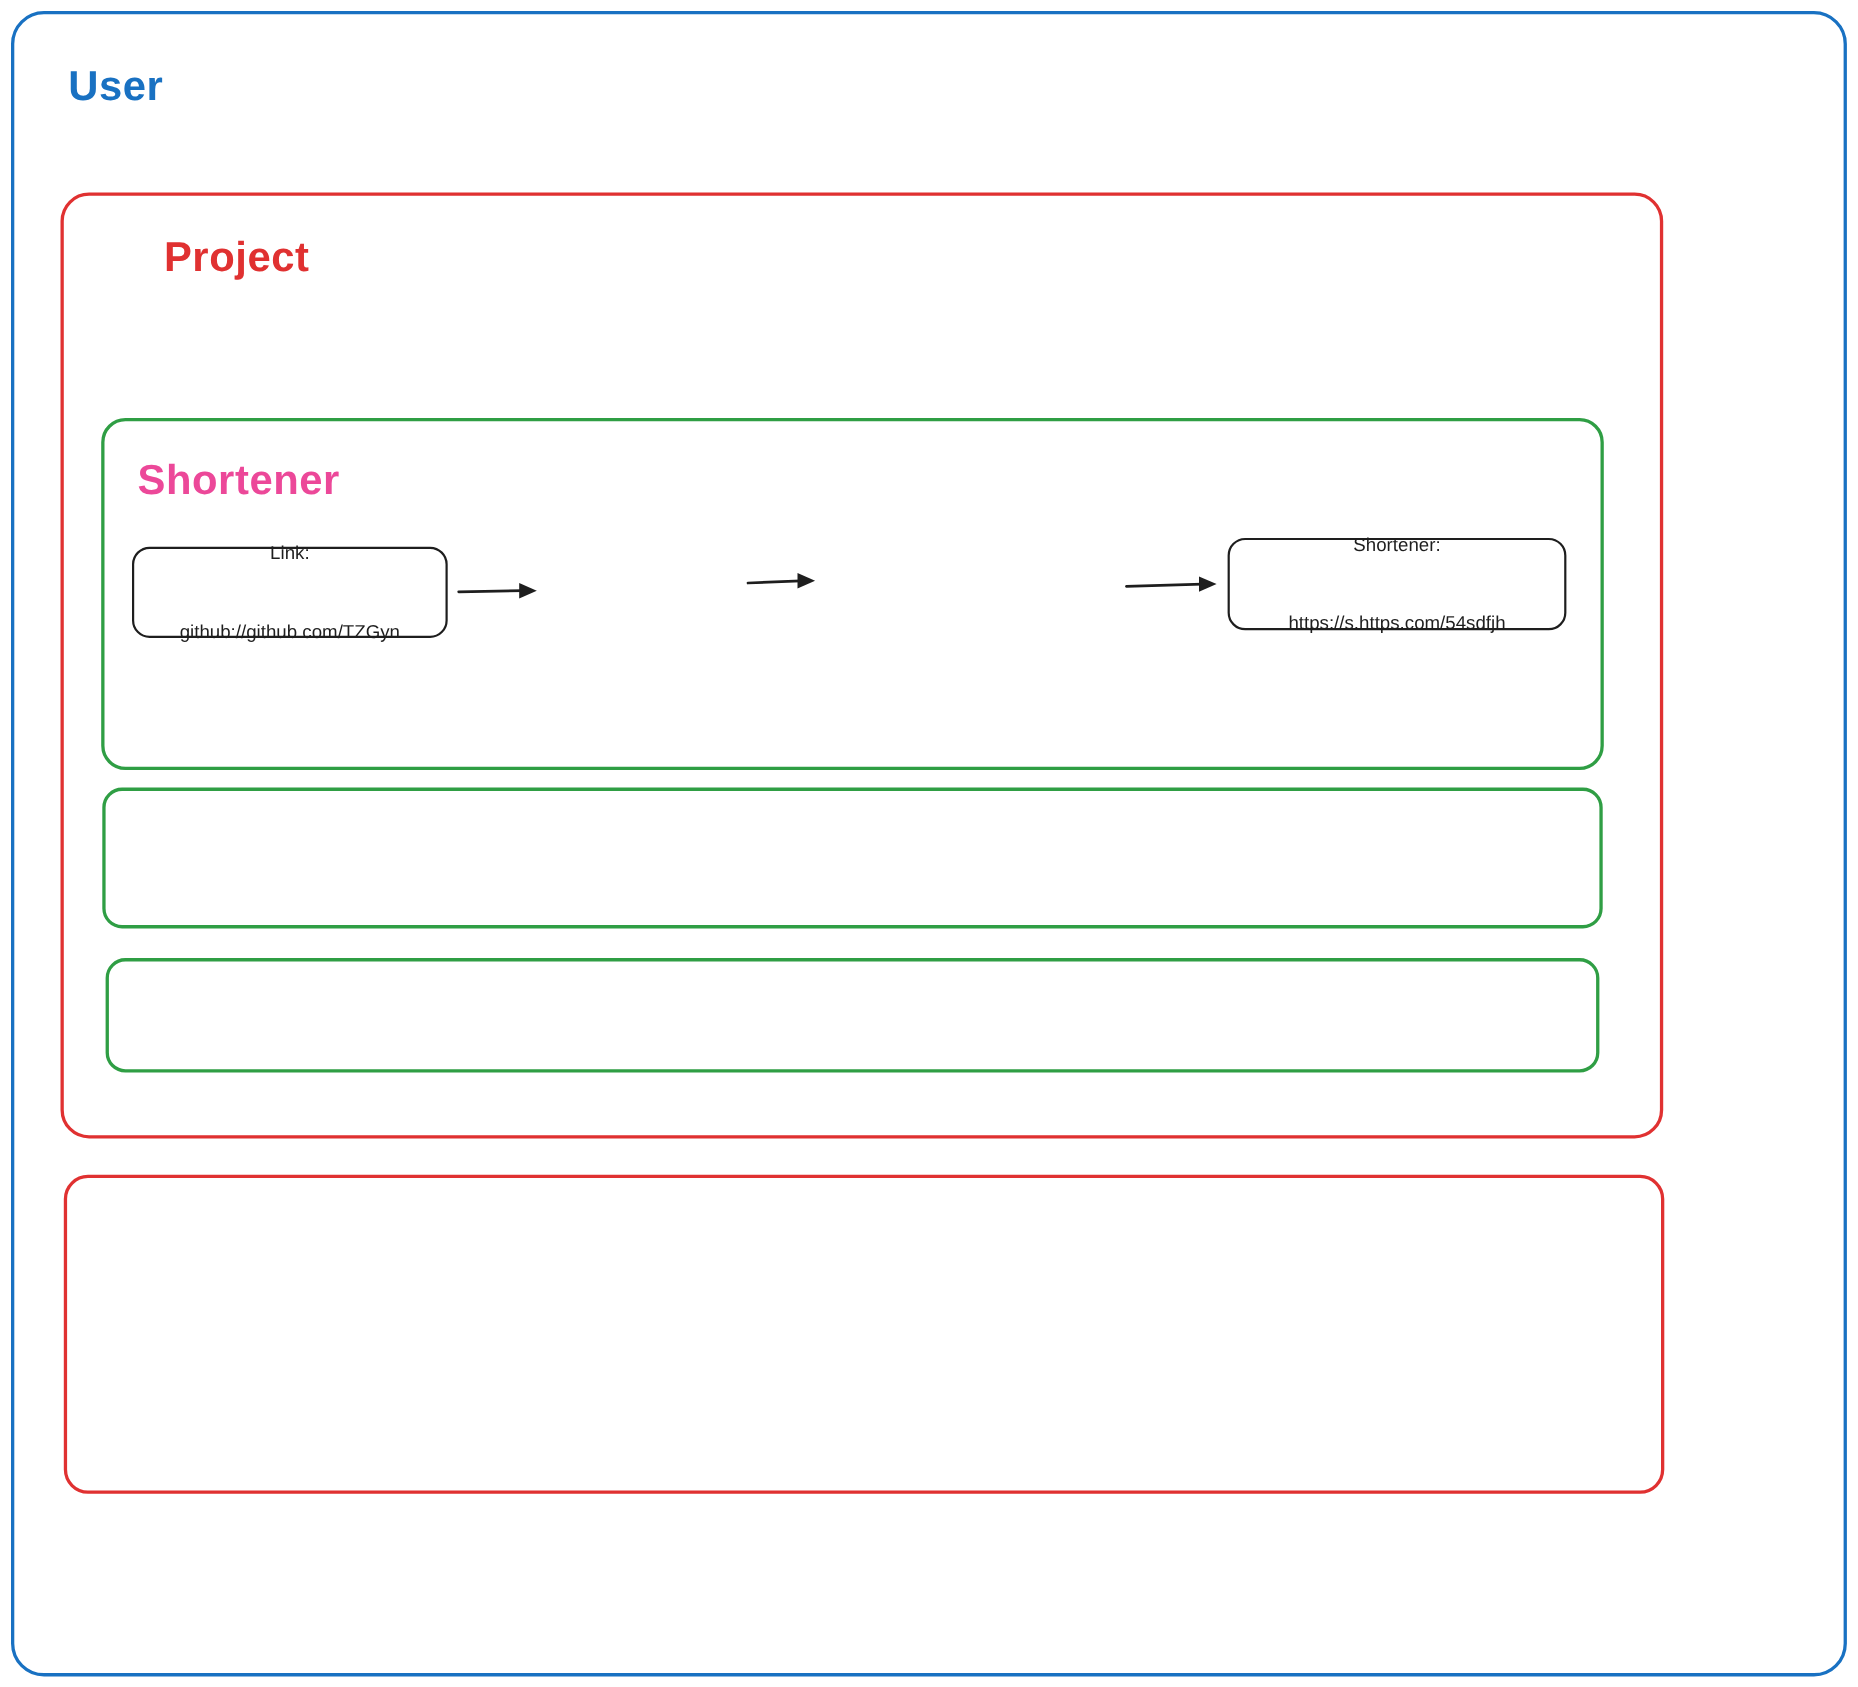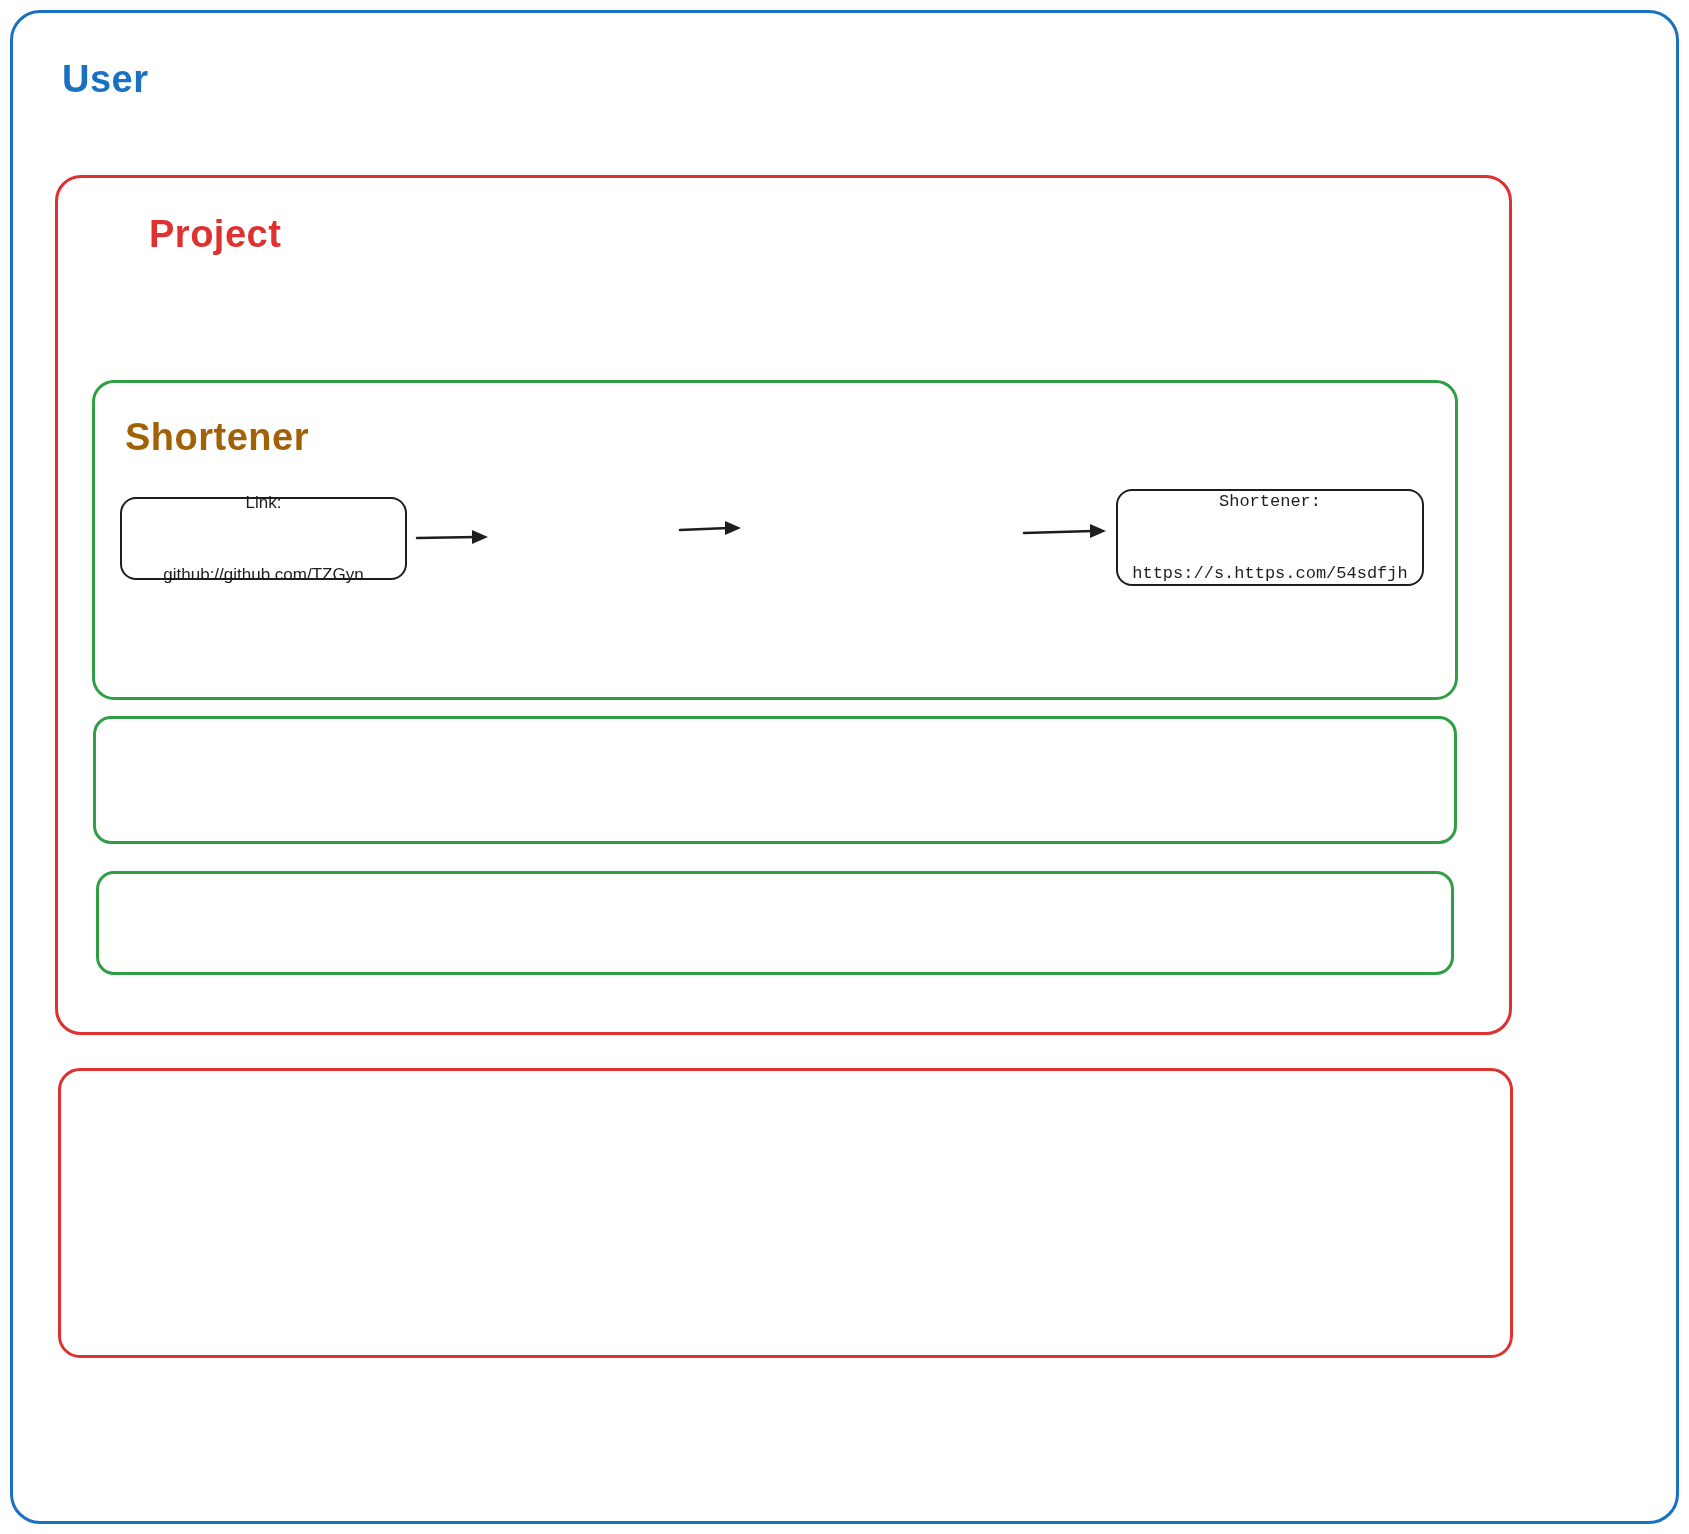--- a/index.html
+++ b/index.html
@@ -21,21 +21,21 @@
 
   .frame-label {
     position: absolute;
     font-size: 38px;
     font-weight: 600;
     letter-spacing: 0.5px;
     white-space: nowrap;
   }
   .label-blue  { color: #1971c2; }
   .label-red   { color: #e03131; margin-left: 42px; }
-  .label-green { color: #a16207; }
+  .label-green { color: #ec4899; }
 
   .node {
     position: absolute;
     display: flex;
     flex-direction: column;
     align-items: center;
     justify-content: center;
     text-align: center;
     line-height: 1.5;
     font-size: 17px;
@@ -72,21 +72,21 @@
   <div class="frame frame-green" style="left:92px; top:380px; width:1366px; height:320px;"></div>
   <div class="frame-label label-green" style="left:125px; top:416px;">Shortener</div>
 
   <div class="node rect-node" style="left:120px; top:497px; width:287px; height:83px;">
     <span>Link:</span>
     <span>github://github.com/TZGyn</span>
   </div>
 
 
 
-  <div class="node rect-node" style="left:1116px; top:489px; width:308px; height:97px;font-family:Liberation Mono, monospace;">
+  <div class="node rect-node" style="left:1116px; top:489px; width:308px; height:84px;">
     <span>Shortener:</span>
     <span>https://s.https.com/54sdfjh</span>
   </div>
 
   <svg class="arrows" width="1689" height="1534" viewBox="0 0 1689 1534">
     <g>
       <line x1="417" y1="538" x2="476" y2="537" stroke="#1e1e1e" stroke-width="2.5" stroke-linecap="round"></line>
       <path d="M488,537 L472,530 L472,544 Z" fill="#1e1e1e"></path>
     </g>
     <g>

